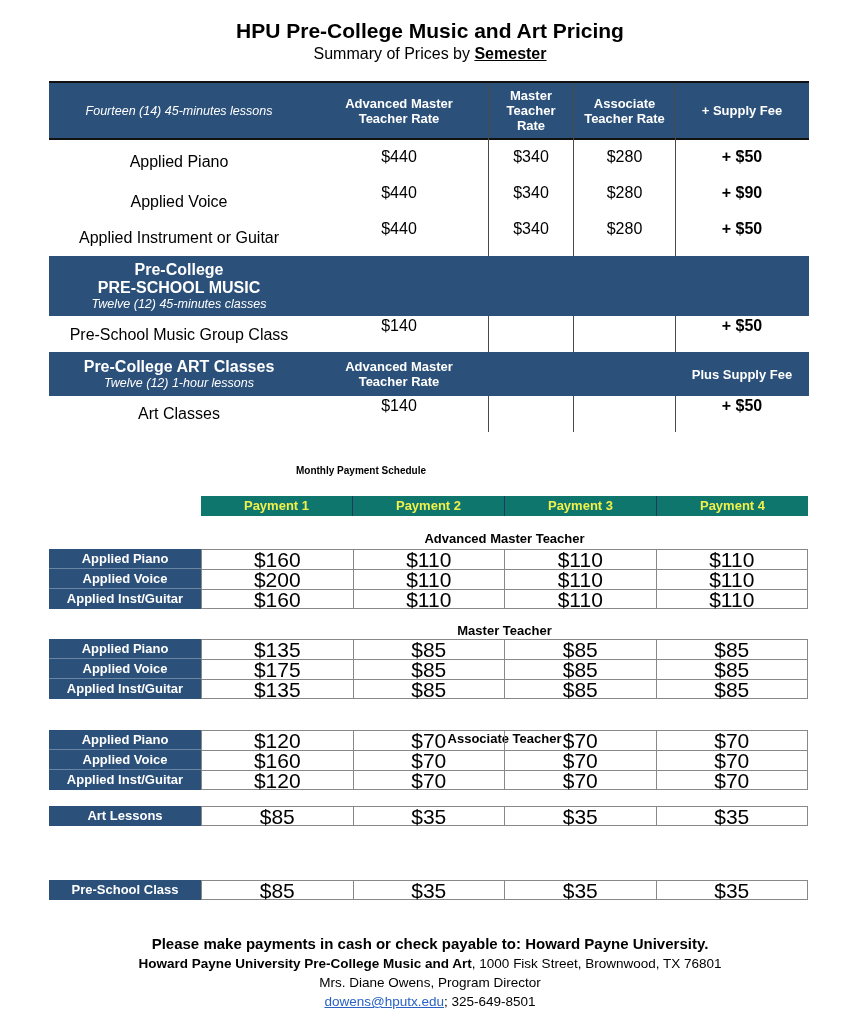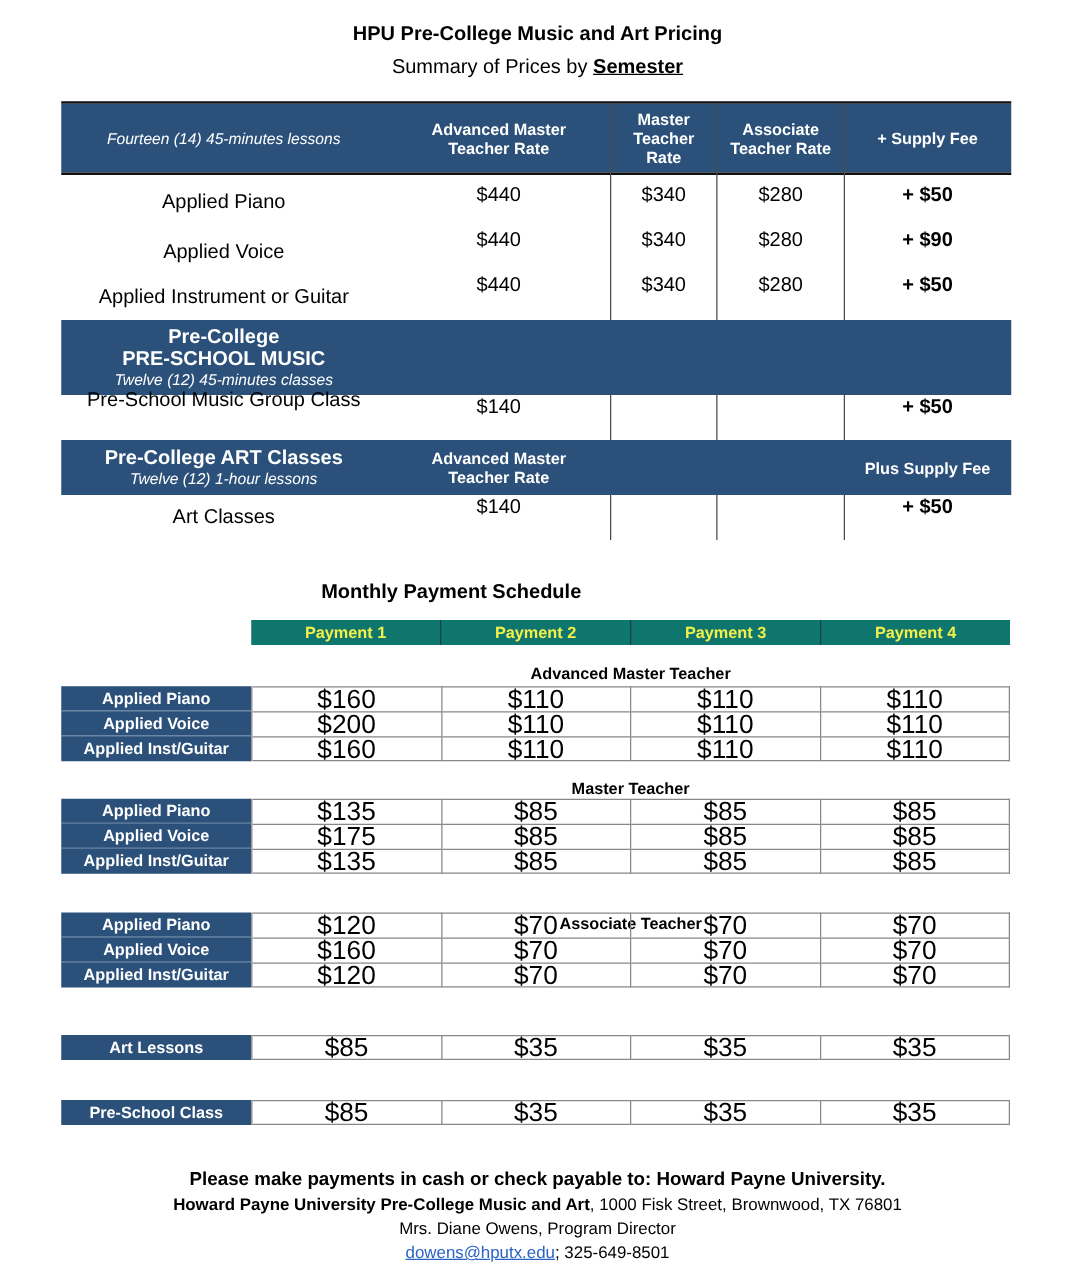--- a/index.html
+++ b/index.html
@@ -1,37 +1,37 @@
 <!DOCTYPE html>
 <html><head>
 <meta charset="utf-8">
 <style>
   * { box-sizing: border-box; margin: 0; padding: 0; }
   html, body { width: 860px; height: 1024px; background: #ffffff; overflow: hidden; }
   body { position: relative; font-family: "Liberation Sans", sans-serif; color: #000; }
 
-  .title { position: absolute; top: 19px; left: 0; width: 860px; text-align: center; font-size: 16px; font-weight: bold; }
+  .title { position: absolute; top: 19px; left: 0; width: 860px; text-align: center; font-size: 21px; font-weight: bold; }
   .subtitle { position: absolute; top: 45px; left: 0; width: 860px; text-align: center; font-size: 16px; }
   .subtitle .em { font-weight: bold; text-decoration: underline; }
 
   .navy { background: #2b5079; color: #fff; }
   .abs { position: absolute; }
 
   
   .top-border { position: absolute; left: 49px; width: 760px; height: 2px; background: #111; }
   .hdr { position: absolute; display: flex; align-items: center; justify-content: center; flex-direction: column; text-align: center; font-weight: bold; }
   .hdr .big { font-size: 16px; font-weight: bold; }
   .hdr .small { font-size: 13px; font-weight: bold; line-height: 15px; }
   .hdr .ital { font-size: 12.5px; font-style: italic; font-weight: normal; }
   .vline { position: absolute; width: 1px; background: #555; }
   .cell { position: absolute; font-size: 16px; text-align: center; }
   .cell.b { font-weight: bold; }
 
   
-  .sched-title { position: absolute; top: 465px; left: 0; width: 688px; padding-left: 34px; text-align: center; font-size: 16px; font-weight: bold; }
+  .sched-title { position: absolute; top: 465px; left: 0; width: 688px; padding-left: 34px; text-align: center; font-size: 10px; font-weight: bold; }
   .pay-hdr { position: absolute; top: 496px; left: 201px; width: 607px; height: 20px; display: flex; background: #0f766e; }
   .pay-hdr div { flex: 1; text-align: center; color: #f4f04a; font-weight: bold; font-size: 13px; line-height: 20px; border-right: 1px solid #1d3a5a; }
   .pay-hdr div:last-child { border-right: none; }
   .grp-title { position: absolute; left: 201px; width: 607px; text-align: center; font-size: 13px; font-weight: bold; }
   .grid { position: absolute; left: 49px; width: 759px; }
   .grid .row { display: flex; height: 20px; }
   .grid .lbl { width: 152px; background: #2b5079; color: #fff; font-weight: bold; font-size: 13px; text-align: center; line-height: 19px; border-bottom: 1px solid #6b86a5; }
   .grid .row:last-child .lbl { border-bottom: none; }
   .grid .vals { flex: 1; display: flex; border-left: 1px solid #888; }
   .grid .vals div { flex: 1; text-align: center; font-size: 21px; line-height: 20px; border-right: 1px solid #888; border-top: 1px solid #888; }
@@ -103,21 +103,21 @@
     <div class="cell b" style="top:220px;left:676px;width:132px;">+ $50</div>
   </div>
 
   <div class="abs navy" style="top:256px;left:49px;width:760px;height:60px;"></div>
   <div class="hdr" style="top:258px;left:49px;width:260px;height:56px;color:#fff;">
     <div class="big" style="line-height:18px;">Pre-College</div>
     <div class="big" style="line-height:18px;">PRE-SCHOOL MUSIC</div>
     <div class="ital">Twelve (12) 45-minutes classes</div>
   </div>
   <div>
-    <div class="cell" style="top:312px;left:49px;width:260px;">Pre-School Music Group Class</div>
+    <div class="cell" style="top:326px;left:49px;width:260px;">Pre-School Music Group Class</div>
     <div class="cell" style="top:317px;left:310px;width:178px;">$140</div>
     <div class="cell b" style="top:317px;left:676px;width:132px;">+ $50</div>
   </div>
 
   <div class="abs navy" style="top:352px;left:49px;width:760px;height:44px;"></div>
   <div class="hdr" style="top:352px;left:49px;width:260px;height:44px;color:#fff;">
     <div class="big">Pre-College ART Classes</div>
     <div class="ital">Twelve (12) 1-hour lessons</div>
   </div>
   <div class="hdr" style="top:352px;left:310px;width:178px;height:44px;color:#fff;">
@@ -228,21 +228,21 @@
     <div class="lbl">Applied Inst/Guitar</div>
     <div class="vals">
         <div>$120</div>
         <div>$70</div>
         <div>$70</div>
         <div>$70</div>
       </div>
   </div>
 </div>
 
-<div class="grid" style="top:828px;">
+<div class="grid" style="top:806px;">
   <div class="row">
     <div class="lbl">Art Lessons</div>
     <div class="vals">
         <div>$85</div>
         <div>$35</div>
         <div>$35</div>
         <div>$35</div>
       </div>
   </div>
 </div>

